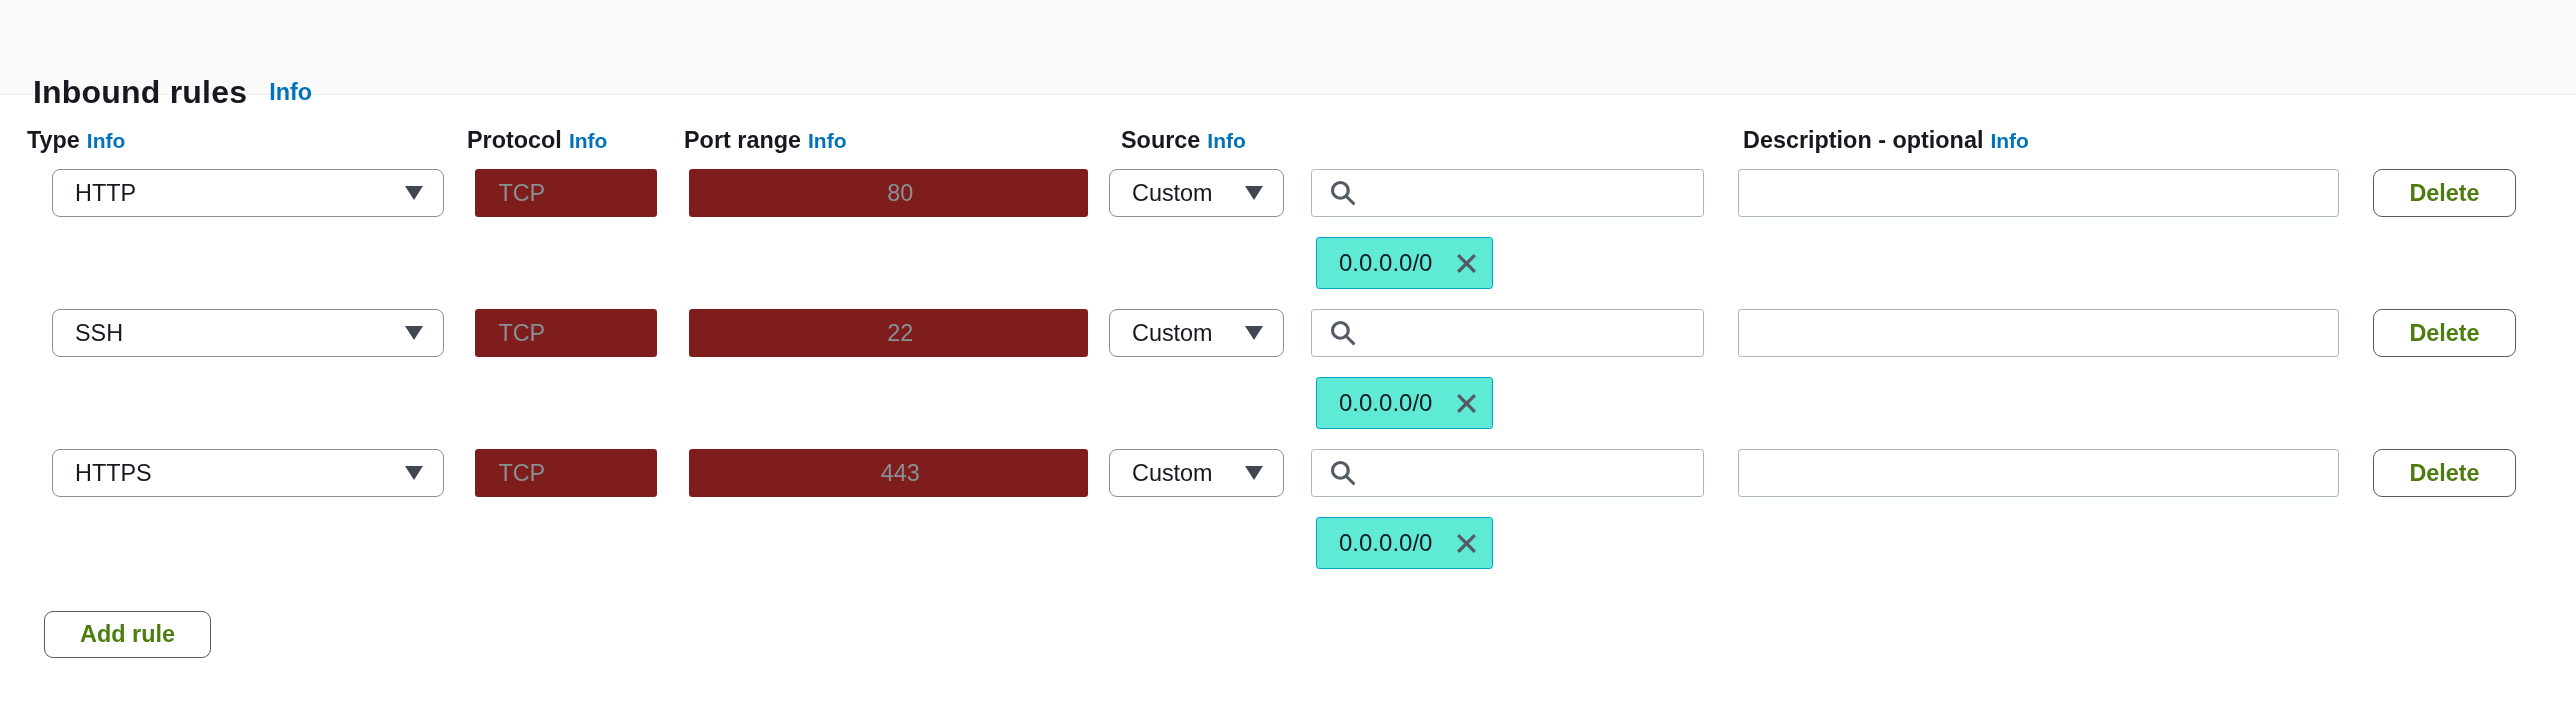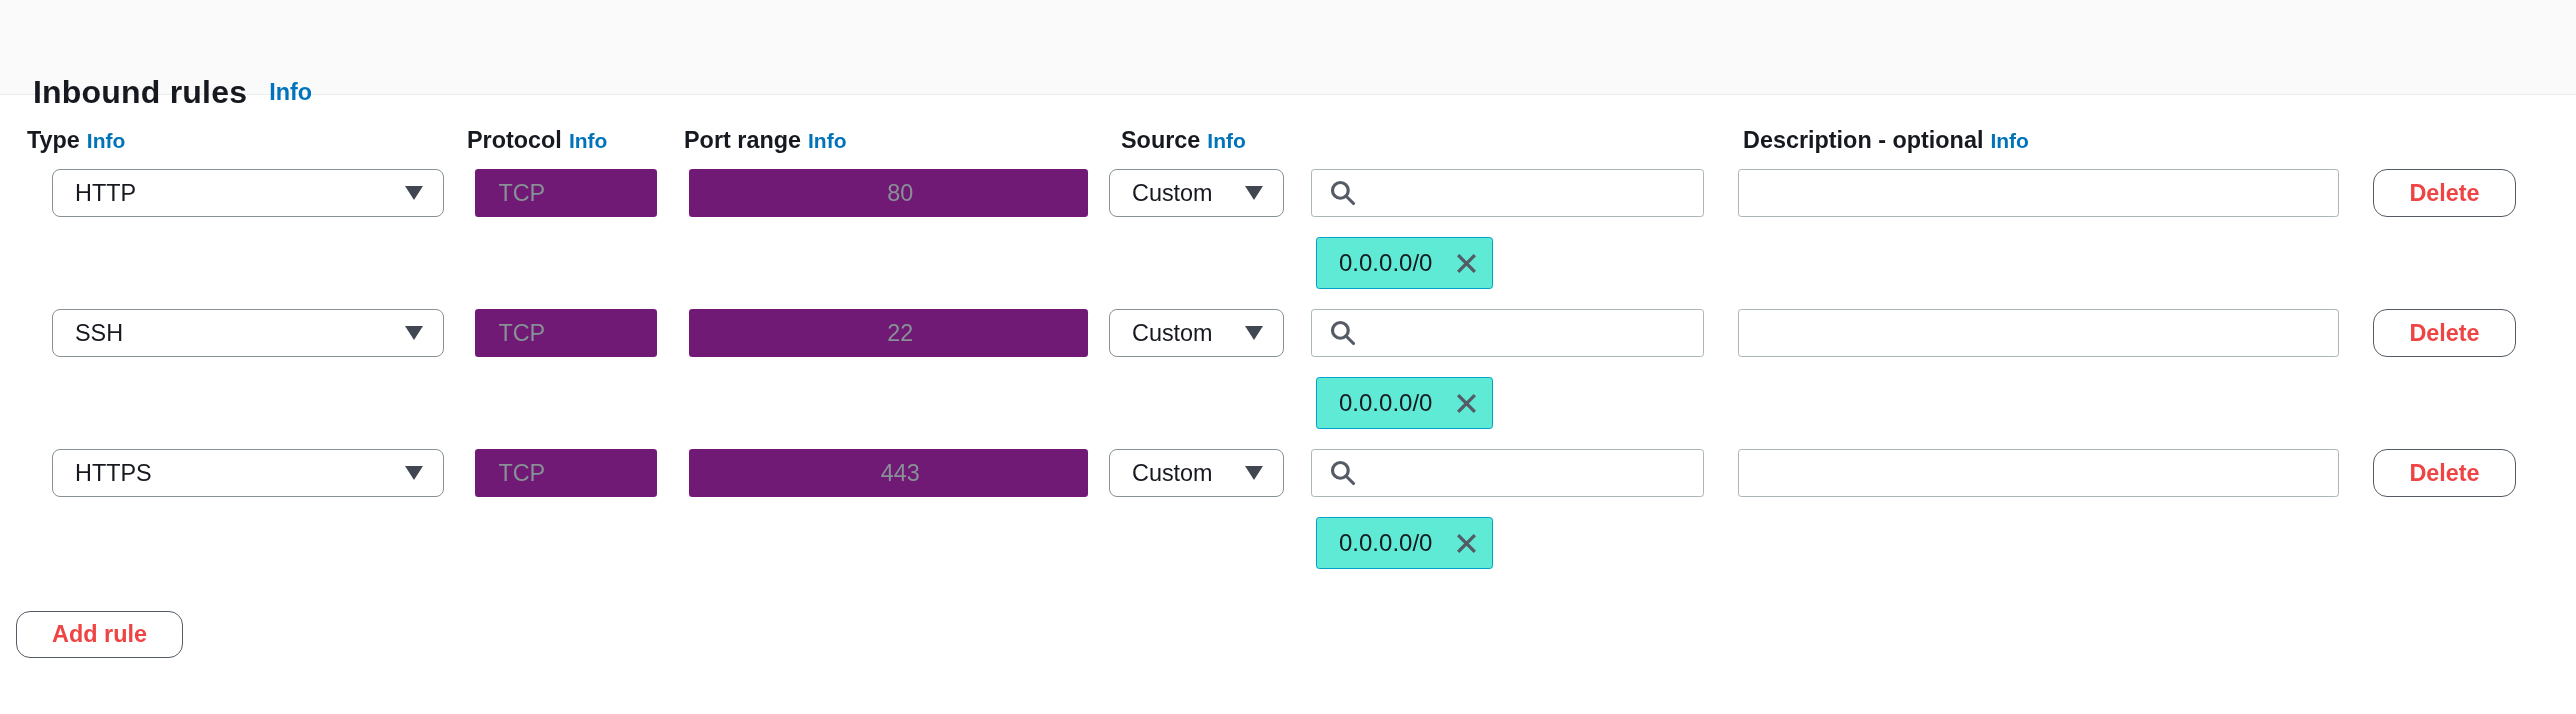--- a/index.html
+++ b/index.html
@@ -55,21 +55,21 @@
     margin-top: -6.7px;
     width: 0; height: 0;
     border-left: 9.2px solid transparent;
     border-right: 9.2px solid transparent;
     border-top: 14px solid #414750;
   }
   .type-select   { left: 52px;   width: 392px; }
   .source-select { left: 1109px; width: 175px; }
 
   .disabled-field {
-    background: #701a75;
+    background: #7f1d1d;
     border: none; border-radius: 3.3px;
     color: #879196; font-size: 23.4px;
     padding-left: 23.4px;
   }
   .proto-field { left: 475px; width: 182px; }
   .port-field  { left: 689px; width: 399px; justify-content: center; }
 
   .text-input {
     background: #ffffff;
     border: 1.7px solid #aab7b8;
@@ -92,29 +92,29 @@
     padding-left: 22px;
   }
   .token .dismiss {
     position: absolute; right: 13.3px; top: 50%; margin-top: -12.5px;
     width: 25px; height: 25px; cursor: pointer;
   }
 
   .btn {
     background: #ffffff;
     border: 1.7px solid #545b64;
-    border-radius: 14px;
-    color: #ef4444;
+    border-radius: 9px;
+    color: #4d7c0f;
     font-weight: 700; font-size: 23.4px;
     font-family: "Liberation Sans", sans-serif;
     display: flex; align-items: center; justify-content: center;
     cursor: pointer;
   }
   .delete-btn { position: absolute; left: 2373px; top: 0; width: 143px; height: 48px; }
-  .add-rule-btn { position: absolute; left: 16px; top: 611px; width: 167px; height: 47px; }
+  .add-rule-btn { position: absolute; left: 44px; top: 611px; width: 167px; height: 47px; }
 </style>
 </head>
 <body>
 
 <div class="header-band"></div>
 
 <div class="title-wrap">
   <span class="page-title">Inbound rules</span>
   <span class="info-link">Info</span>
 </div>

